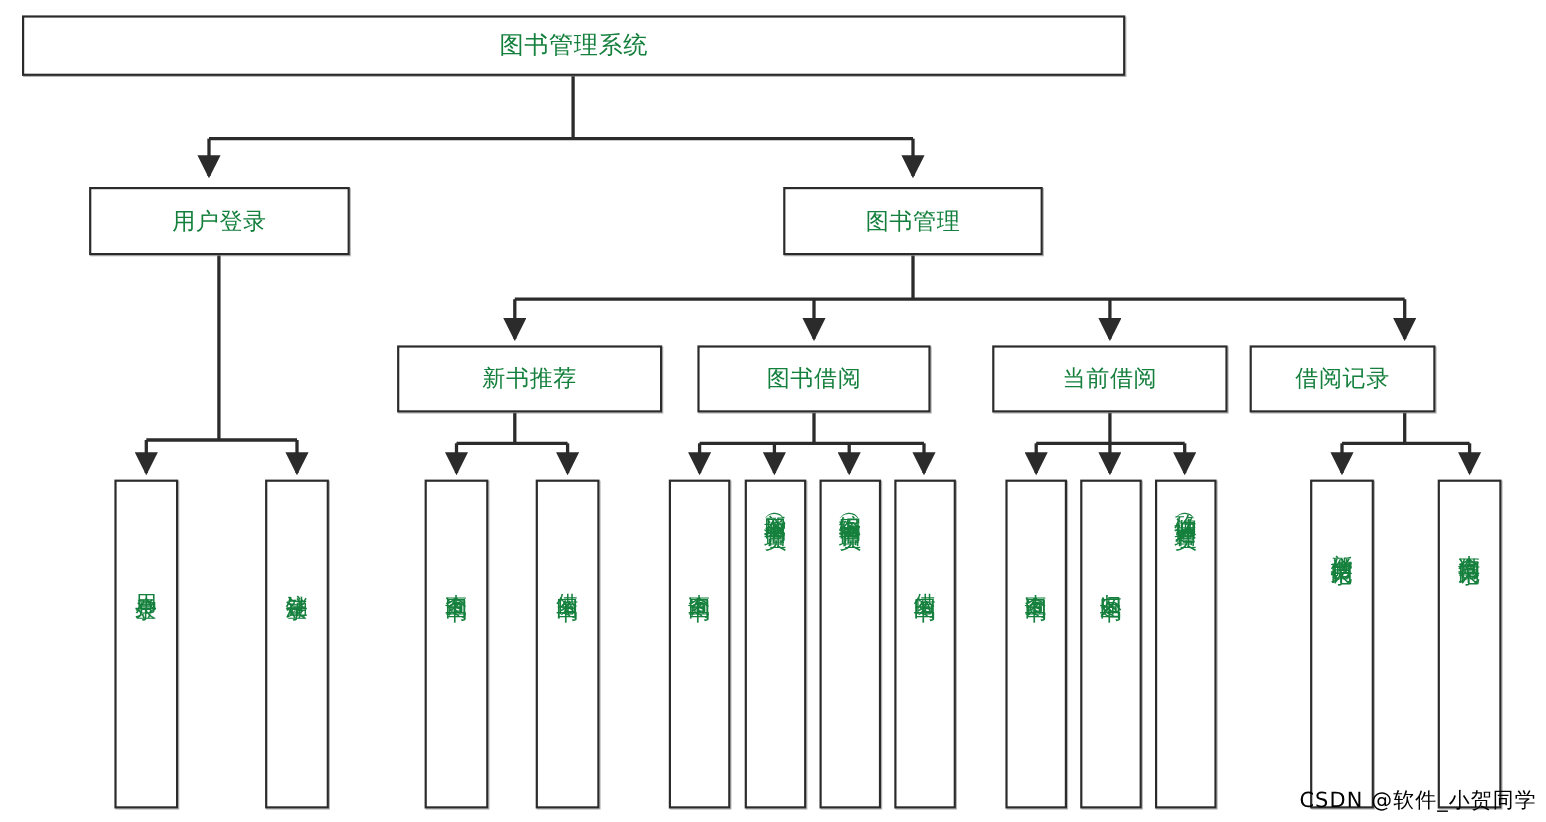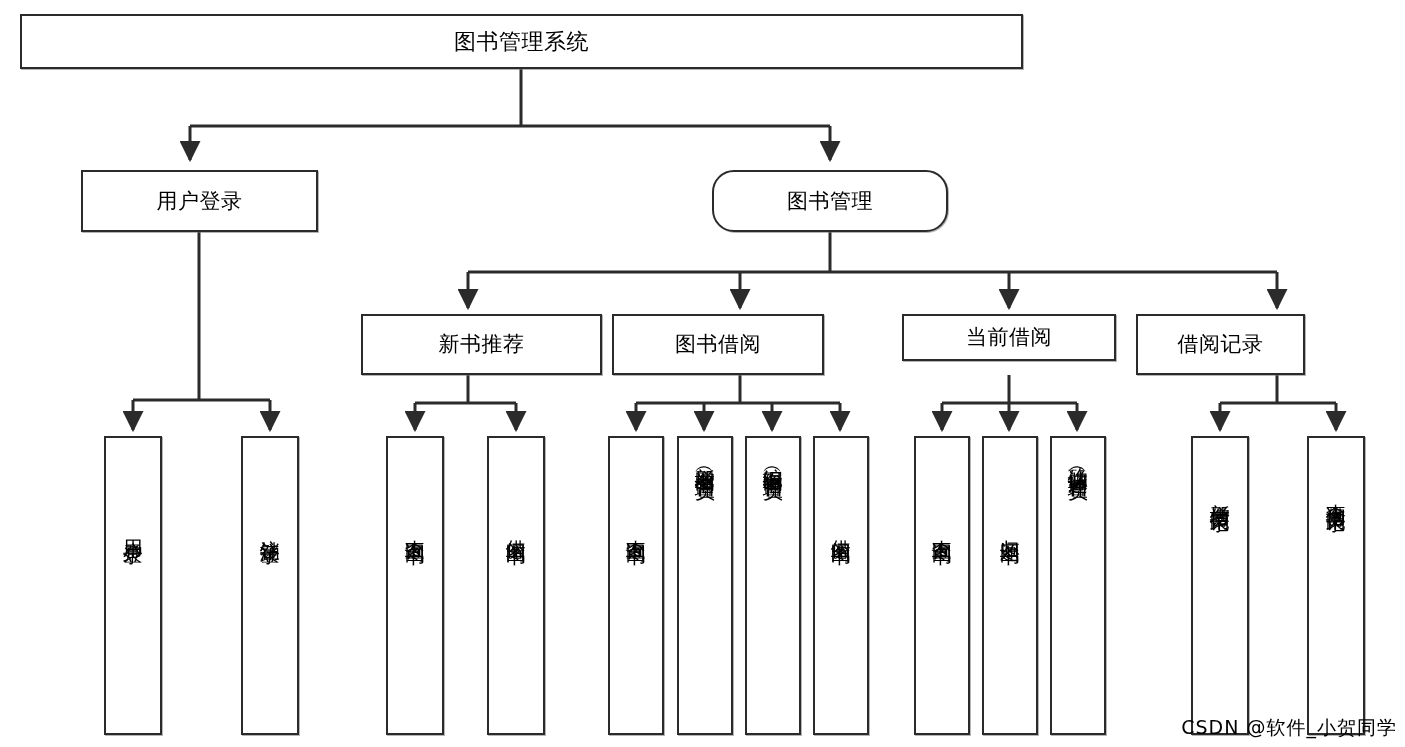--- a/index.html
+++ b/index.html
@@ -26,21 +26,21 @@
     pointer-events: none;
   }
   .node {
     position: absolute;
     box-sizing: border-box;
     background: #ffffff;
     border: 2px solid #2b2b2b;
     display: flex;
     align-items: center;
     justify-content: center;
-    color: #000000;
+    color: #15803d;
     box-shadow: 1px 1px 0 rgba(120,120,120,0.55);
   }
   .node .lbl {
     display: block;
     text-align: center;
     line-height: 1.18;
   }
   
   .node.horiz .lbl {
     font-size: 21px;
@@ -139,31 +139,31 @@
     </g>
   </svg>
 
   <div class="node horiz root" style="left:20px; top:14px; width:1003px; height:55px;">
     <span class="lbl">图书管理系统</span>
   </div>
 
   <div class="node horiz" style="left:81px; top:170px; width:237px; height:62px;">
     <span class="lbl">用户登录</span>
   </div>
-  <div class="node horiz" style="left:712px; top:170px; width:236px; height:62px;border-radius:22px;">
+  <div class="node horiz" style="left:712px; top:170px; width:236px; height:62px;">
     <span class="lbl">图书管理</span>
   </div>
 
   <div class="node horiz" style="left:361px; top:314px; width:241px; height:61px;">
     <span class="lbl">新书推荐</span>
   </div>
-  <div class="node horiz" style="left:612px; top:314px; width:212px; height:61px;">
+  <div class="node horiz" style="left:634px; top:314px; width:212px; height:61px;">
     <span class="lbl">图书借阅</span>
   </div>
-  <div class="node horiz" style="left:902px; top:314px; width:214px; height:47px;">
+  <div class="node horiz" style="left:902px; top:314px; width:214px; height:61px;">
     <span class="lbl">当前借阅</span>
   </div>
   <div class="node horiz" style="left:1136px; top:314px; width:169px; height:61px;">
     <span class="lbl">借阅记录</span>
   </div>
 
   <div class="node vert short" style="left:104px; top:436px; width:58px; height:299px;">
     <span class="lbl">用户登录</span>
   </div>
   <div class="node vert short" style="left:241px; top:436px; width:58px; height:299px;">

